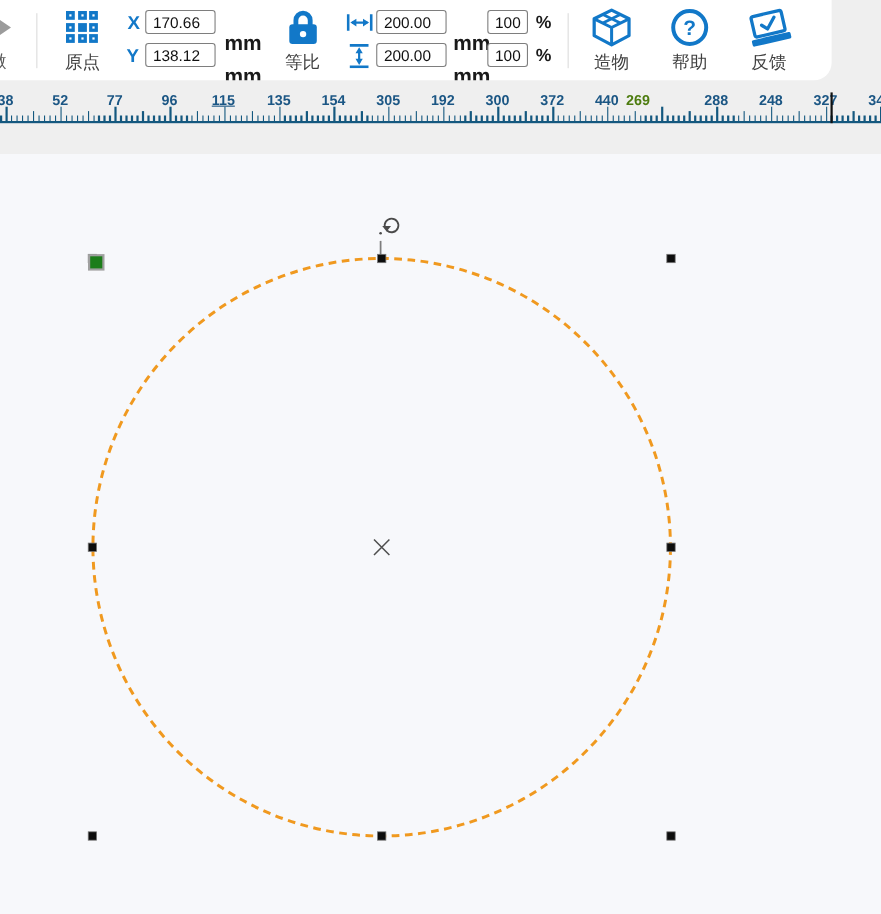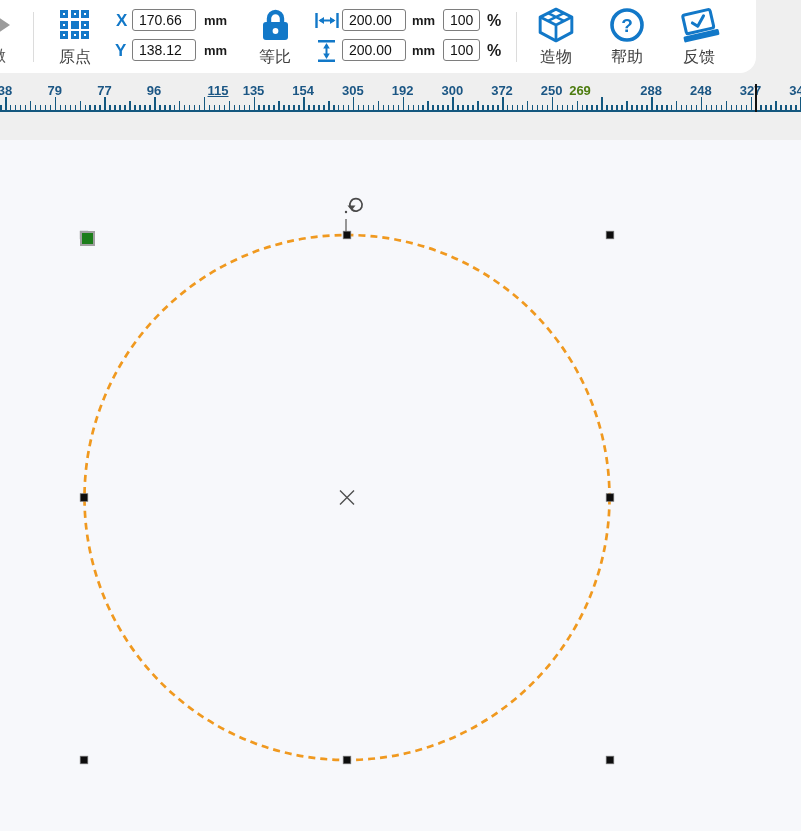--- a/index.html
+++ b/index.html
@@ -11,21 +11,21 @@
   .top-strip { position:absolute; left:0; top:0; width:801px; height:140px; background:#efefef; }
   .canvas-bg { position:absolute; left:0; top:140px; width:801px; height:691px; background:#f7f8fb; }
 
   
   .toolbar-panel { position:absolute; left:-34px; top:0; width:790px; height:73px;
     background:#ffffff; border-bottom-right-radius:16px; }
   .toolbar { position:absolute; left:0; top:0; width:801px; height:73px; overflow:hidden; }
   .tb-abs { position:absolute; }
   .tb-label { font-size:16px; color:#3f3f3f; text-align:center; white-space:nowrap; }
   .xy-lab { font-size:17px; font-weight:bold; color:#1278c8; }
-  .unit { font-size:13px; font-weight:600; color:#1a1a1a; }
+  .unit { font-size:19px; font-weight:600; color:#1a1a1a;margin-top:16px; }
   .pct { font-size:16px; font-weight:600; color:#1a1a1a; }
   .tb-input { height:22px; border:1px solid #7e7e7e; border-radius:3px; background:#fff;
     font-family:"Liberation Sans", sans-serif; font-size:14px; color:#111; padding:0 0 0 6px; }
   .tb-input.num { width:64px; }
   .tb-input.small { width:37px; }
   .divider { position:absolute; width:1px; background:#dcdcdc; }
 
   
   .ruler { position:absolute; left:0; top:84px; width:801px; height:28px;
     border-bottom:2px solid #14587f; overflow:visible; }
@@ -156,21 +156,21 @@
     <div class="tick" style="left: 9.97px; height: 5.5px;"></div>
     <div class="tick" style="left: 14.94px; height: 5.5px;"></div>
     <div class="tick" style="left: 19.91px; height: 5.5px;"></div>
     <div class="tick" style="left: 24.88px; height: 5.5px;"></div>
     <div class="tick" style="left: 29.85px; height: 9px;"></div>
     <div class="tick" style="left: 34.82px; height: 5.5px;"></div>
     <div class="tick" style="left: 39.79px; height: 5.5px;"></div>
     <div class="tick" style="left: 44.76px; height: 5.5px;"></div>
     <div class="tick" style="left: 49.73px; height: 5.5px;"></div>
     <div class="tick" style="left: 54.7px; height: 13px;"></div>
-    <div class="rlabel" style="left: 54.7px; color: rgb(27, 86, 132);">79</div>
+    <div class="rlabel" style="left: 54.7px; color: rgb(27, 86, 132);">52</div>
     <div class="tick" style="left: 59.67px; height: 5.5px;"></div>
     <div class="tick" style="left: 64.64px; height: 5.5px;"></div>
     <div class="tick" style="left: 69.61px; height: 5.5px;"></div>
     <div class="tick" style="left: 74.58px; height: 5.5px;"></div>
     <div class="tick" style="left: 79.55px; height: 9px;"></div>
     <div class="tick" style="left: 84.52px; height: 5.5px;"></div>
     <div class="tick" style="left: 89.49px; height: 5.5px;"></div>
     <div class="tick" style="left: 94.46px; height: 5.5px;"></div>
     <div class="tick" style="left: 99.43px; height: 5.5px;"></div>
     <div class="tick" style="left: 104.4px; height: 13px;"></div>
@@ -189,21 +189,21 @@
     <div class="tick" style="left: 159.07px; height: 5.5px;"></div>
     <div class="tick" style="left: 164.04px; height: 5.5px;"></div>
     <div class="tick" style="left: 169.01px; height: 5.5px;"></div>
     <div class="tick" style="left: 173.98px; height: 5.5px;"></div>
     <div class="tick" style="left: 178.95px; height: 9px;"></div>
     <div class="tick" style="left: 183.92px; height: 5.5px;"></div>
     <div class="tick" style="left: 188.89px; height: 5.5px;"></div>
     <div class="tick" style="left: 193.86px; height: 5.5px;"></div>
     <div class="tick" style="left: 198.83px; height: 5.5px;"></div>
     <div class="tick" style="left: 203.8px; height: 13px;"></div>
-    <div class="rlabel" style="left: 218px; color: rgb(27, 86, 132); text-decoration: underline;">115</div>
+    <div class="rlabel" style="left: 203px; color: rgb(27, 86, 132); text-decoration: underline;">115</div>
     <div class="tick" style="left: 208.77px; height: 5.5px;"></div>
     <div class="tick" style="left: 213.74px; height: 5.5px;"></div>
     <div class="tick" style="left: 218.71px; height: 5.5px;"></div>
     <div class="tick" style="left: 223.68px; height: 5.5px;"></div>
     <div class="tick" style="left: 228.65px; height: 9px;"></div>
     <div class="tick" style="left: 233.62px; height: 5.5px;"></div>
     <div class="tick" style="left: 238.59px; height: 5.5px;"></div>
     <div class="tick" style="left: 243.56px; height: 5.5px;"></div>
     <div class="tick" style="left: 248.53px; height: 5.5px;"></div>
     <div class="tick" style="left: 253.5px; height: 13px;"></div>
@@ -266,21 +266,21 @@
     <div class="tick" style="left: 506.97px; height: 5.5px;"></div>
     <div class="tick" style="left: 511.94px; height: 5.5px;"></div>
     <div class="tick" style="left: 516.91px; height: 5.5px;"></div>
     <div class="tick" style="left: 521.88px; height: 5.5px;"></div>
     <div class="tick" style="left: 526.85px; height: 9px;"></div>
     <div class="tick" style="left: 531.82px; height: 5.5px;"></div>
     <div class="tick" style="left: 536.79px; height: 5.5px;"></div>
     <div class="tick" style="left: 541.76px; height: 5.5px;"></div>
     <div class="tick" style="left: 546.73px; height: 5.5px;"></div>
     <div class="tick" style="left: 551.7px; height: 13px;"></div>
-    <div class="rlabel" style="left: 551.7px; color: rgb(27, 86, 132);">250</div>
+    <div class="rlabel" style="left: 551.7px; color: rgb(27, 86, 132);">440</div>
     <div class="tick" style="left: 556.67px; height: 5.5px;"></div>
     <div class="tick" style="left: 561.64px; height: 5.5px;"></div>
     <div class="tick" style="left: 566.61px; height: 5.5px;"></div>
     <div class="tick" style="left: 571.58px; height: 5.5px;"></div>
     <div class="tick" style="left: 576.55px; height: 9px;"></div>
     <div class="tick" style="left: 581.52px; height: 5.5px;"></div>
     <div class="tick" style="left: 586.49px; height: 5.5px;"></div>
     <div class="tick" style="left: 591.46px; height: 5.5px;"></div>
     <div class="tick" style="left: 596.43px; height: 5.5px;"></div>
     <div class="tick" style="left: 601.4px; height: 13px;"></div>

